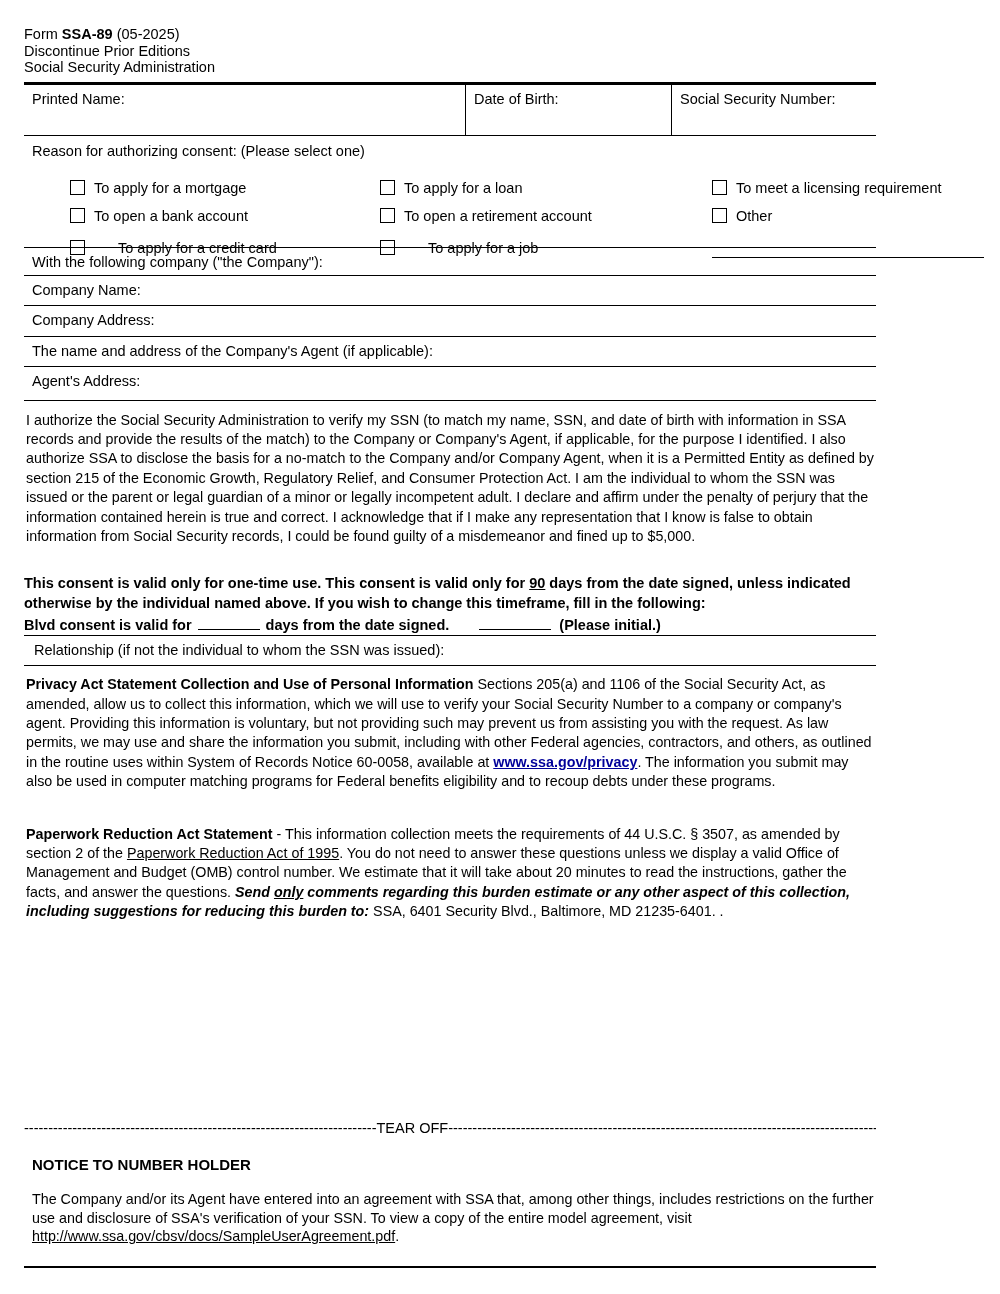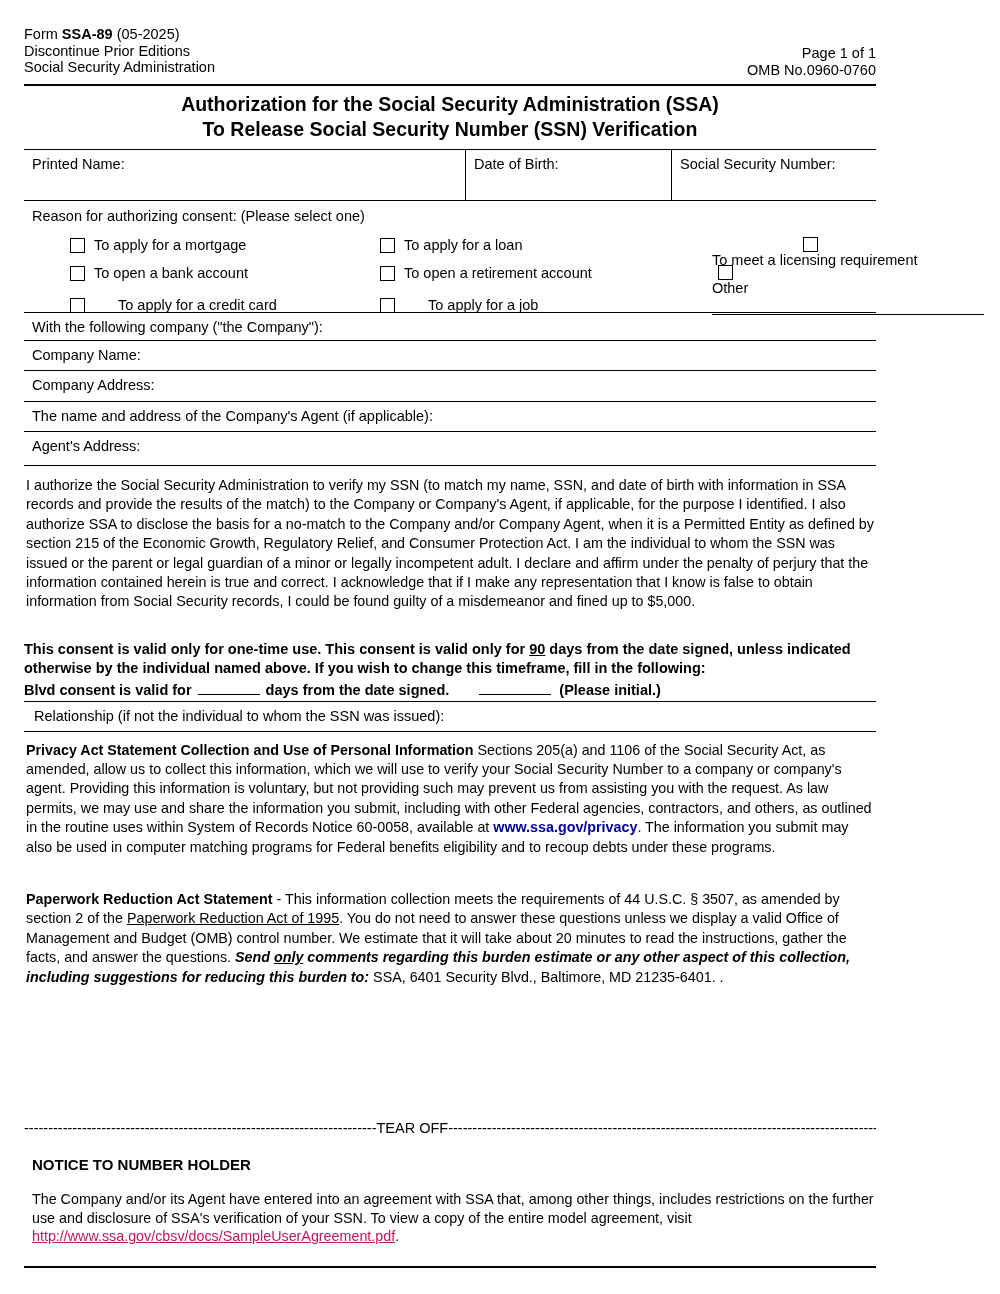--- a/index.html
+++ b/index.html
@@ -74,40 +74,40 @@
   
   .reason-block {
     border-top: 1.6px solid #000;
     padding: 6px 0 8px 8px;
     font-size: 14.5px;
     position: relative;
     height: 112px;
     box-sizing: border-box;
   }
   .reason-head { line-height: 18px; }
-  .cbgrid { position: relative; margin-top: 12px; height: 80px; }
+  .cbgrid { position: relative; margin-top: 20px; height: 80px; }
   .cbitem {
     position: absolute;
     display: flex;
     align-items: center;
     font-size: 14.5px;
     white-space: nowrap;
   }
   .cbox {
     width: 13px;
     height: 13px;
     border: 1.5px solid #000;
     background: #fff;
     display: inline-block;
     margin-right: 9px;
     flex: 0 0 auto;
   }
   .col-a { left: 38px; }
   .col-b { left: 348px; }
-  .col-c { left: 680px; flex-direction: column; }
+  .col-c { left: 680px; }
   .r1 { top: 0px; }
   .r2 { top: 28px; }
   .r3 { top: 60px; gap: 24px; }
   .otherline {
     position: absolute;
     left: 680px;
     top: 77px;
     width: 272px;
     border-bottom: 1.6px solid #000;
   }
@@ -115,24 +115,24 @@
   
   .para {
     font-size: 14.3px;
     line-height: 19.4px;
     text-align: left;
     padding: 8px 2px;
   }
   .para b { font-weight: bold; }
   .u { text-decoration: underline; }
   .lnk {
-    color: #be185d;
+    color: #000000;
     text-decoration: underline;
   }
-  .lnk-b { color: #00009a; font-weight: bold; }
+  .lnk-b { color: #00009a; text-decoration: underline; font-weight: bold; }
   .bi { font-weight: bold; font-style: italic; }
 
   .authpara {
     border-top: 1.6px solid #000;
     padding-top: 10px;
     margin-bottom: 0;
   }
 
   .consent {
     font-weight: bold;
@@ -225,32 +225,24 @@
 <body>
 
 <div class="page">
 
   <div class="hdr">
     <div class="hdr-left">
       <div><span>Form </span><b>SSA-89</b><span> (05-2025)</span></div>
       <div>Discontinue Prior Editions</div>
       <div>Social Security Administration</div>
     </div>
-    <div class="hdr-right">
-      <div>Page 1 of 1</div>
-      <div>OMB No.0960-0760</div>
-    </div>
   </div>
 
   <div class="rule-top"></div>
 
-  <div class="title">
-    <div>Authorization for the Social Security Administration (SSA)</div>
-    <div>To Release Social Security Number (SSN) Verification</div>
-  </div>
 
   <div class="row">
     <div class="triple">
       <div class="cell c1">
         <span>Printed Name:</span>
       </div>
       <div class="cell c2">
         <span>Date of Birth:</span>
       </div>
       <div class="cell c3">

